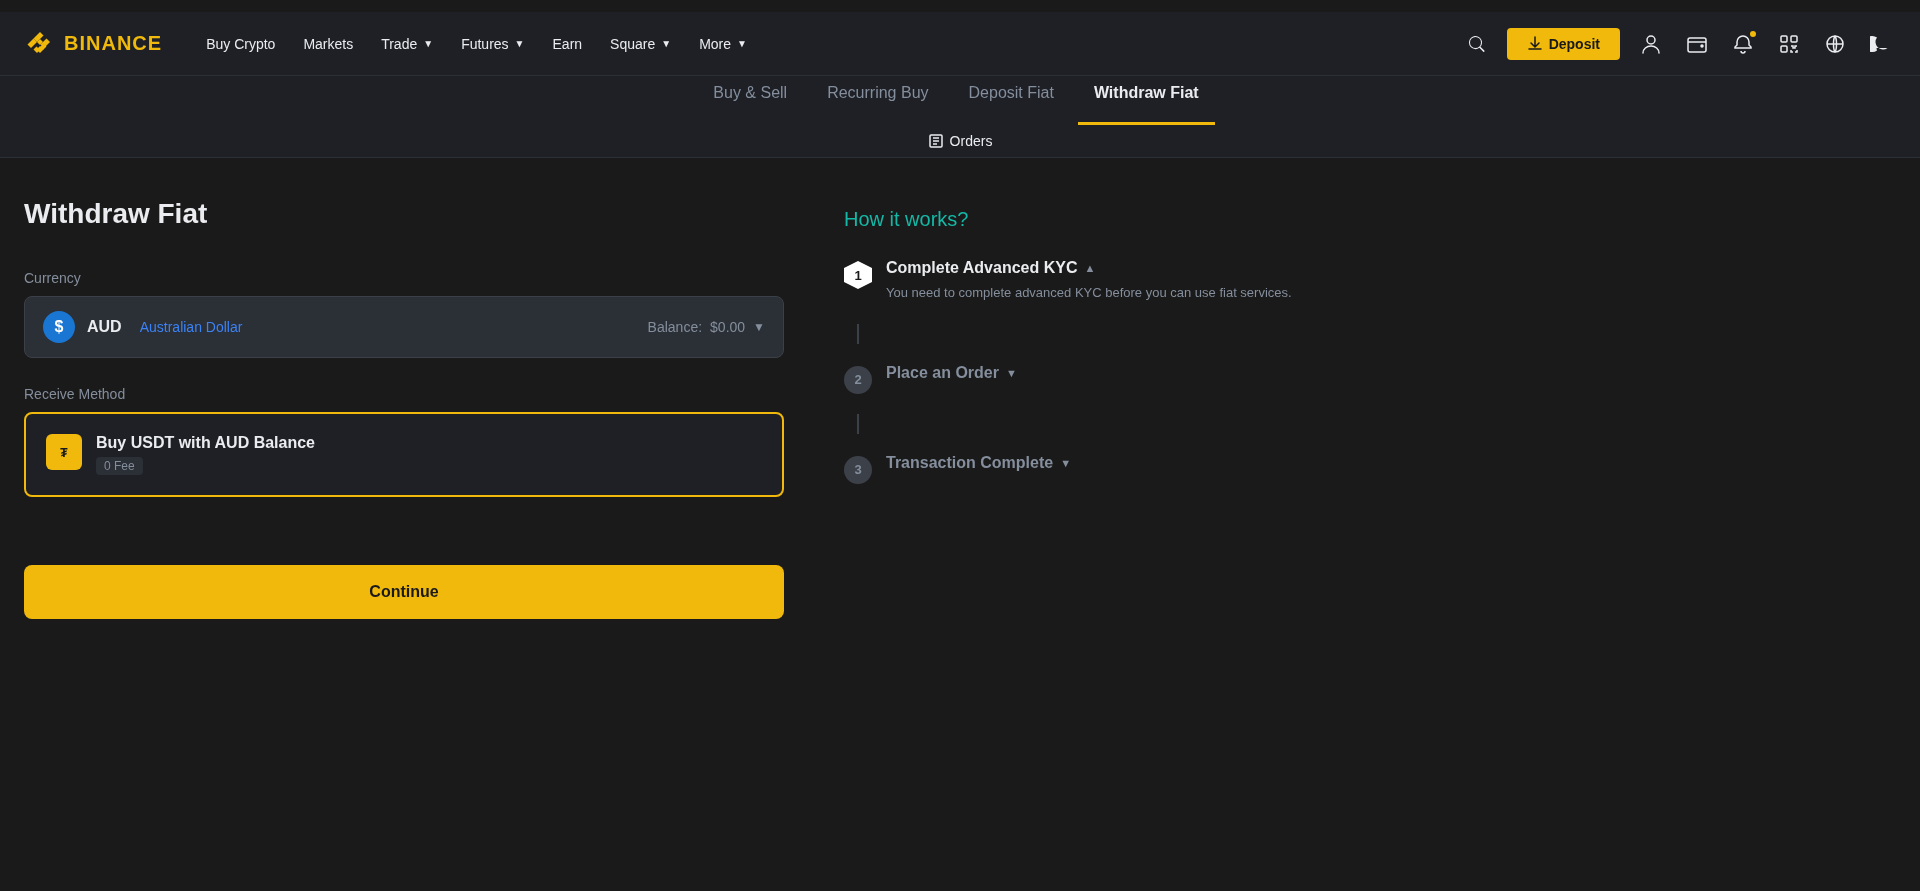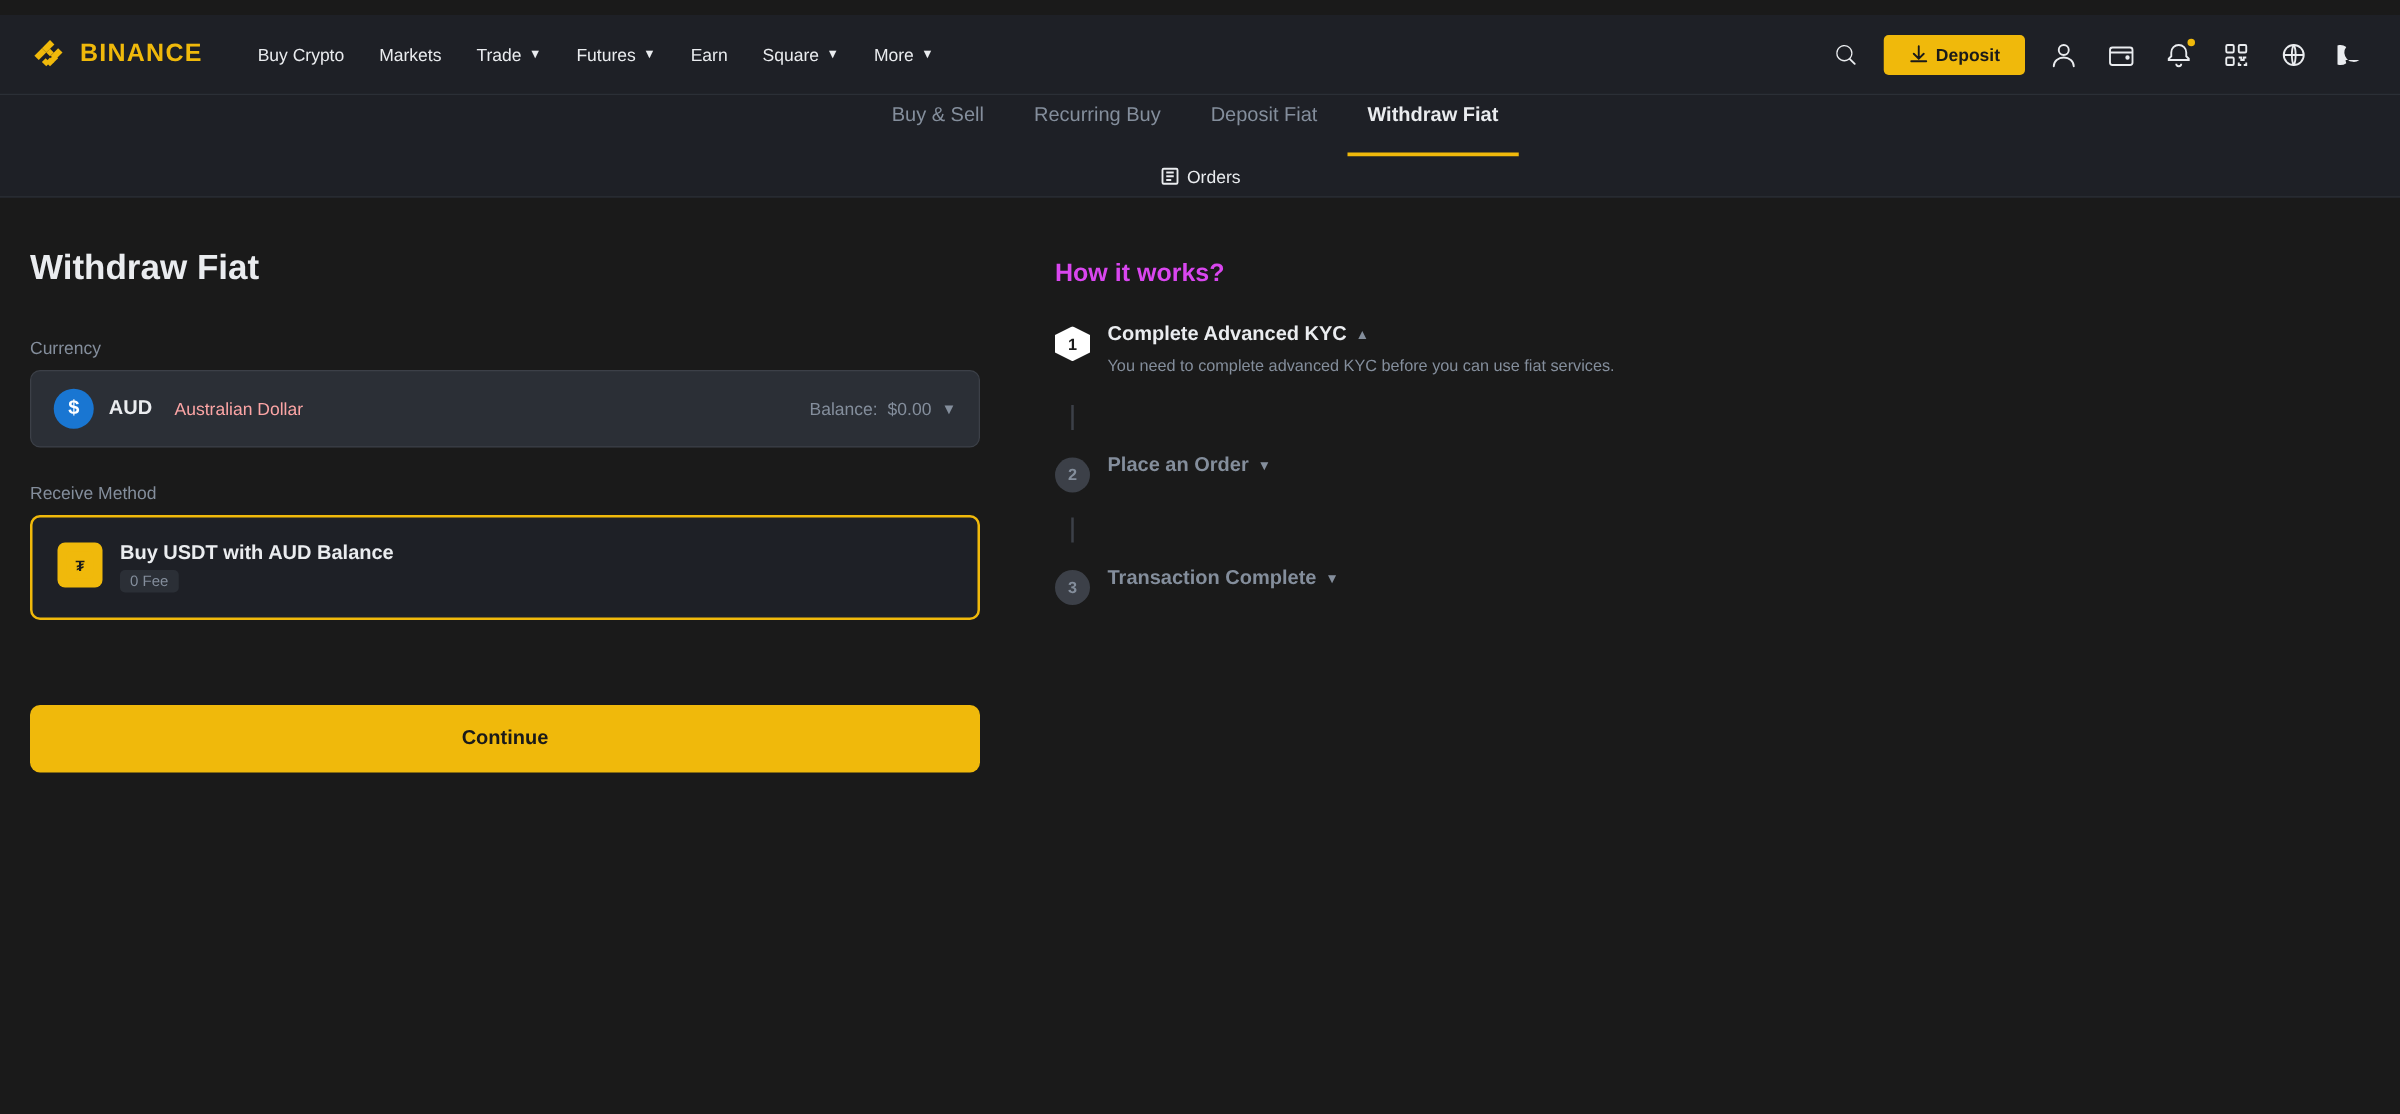--- a/index.html
+++ b/index.html
@@ -198,21 +198,21 @@
       font-weight: 700;
       color: #fff;
     }
     .currency-name {
       font-size: 16px;
       font-weight: 600;
       color: #eaecef;
     }
     .currency-fullname {
       font-size: 14px;
-      color: #fca5a5;
+      color: #3b82f6;
       margin-left: 6px;
     }
     .currency-right {
       display: flex;
       align-items: center;
       gap: 8px;
       color: #848e9c;
       font-size: 14px;
     }
     .currency-right .chevron-down {
@@ -271,22 +271,22 @@
       margin-top: 40px;
     }
 
     
     .right-panel {
       flex: 1;
       padding-top: 10px;
     }
     .how-it-works-title {
       font-size: 20px;
-      font-weight: 700;
-      color: #d946ef;
+      font-weight: 400;
+      color: #14b8a6;
       margin-bottom: 28px;
     }
     .steps-list {
       display: flex;
       flex-direction: column;
       gap: 20px;
     }
     .step-item {
       display: flex;
       align-items: flex-start;

